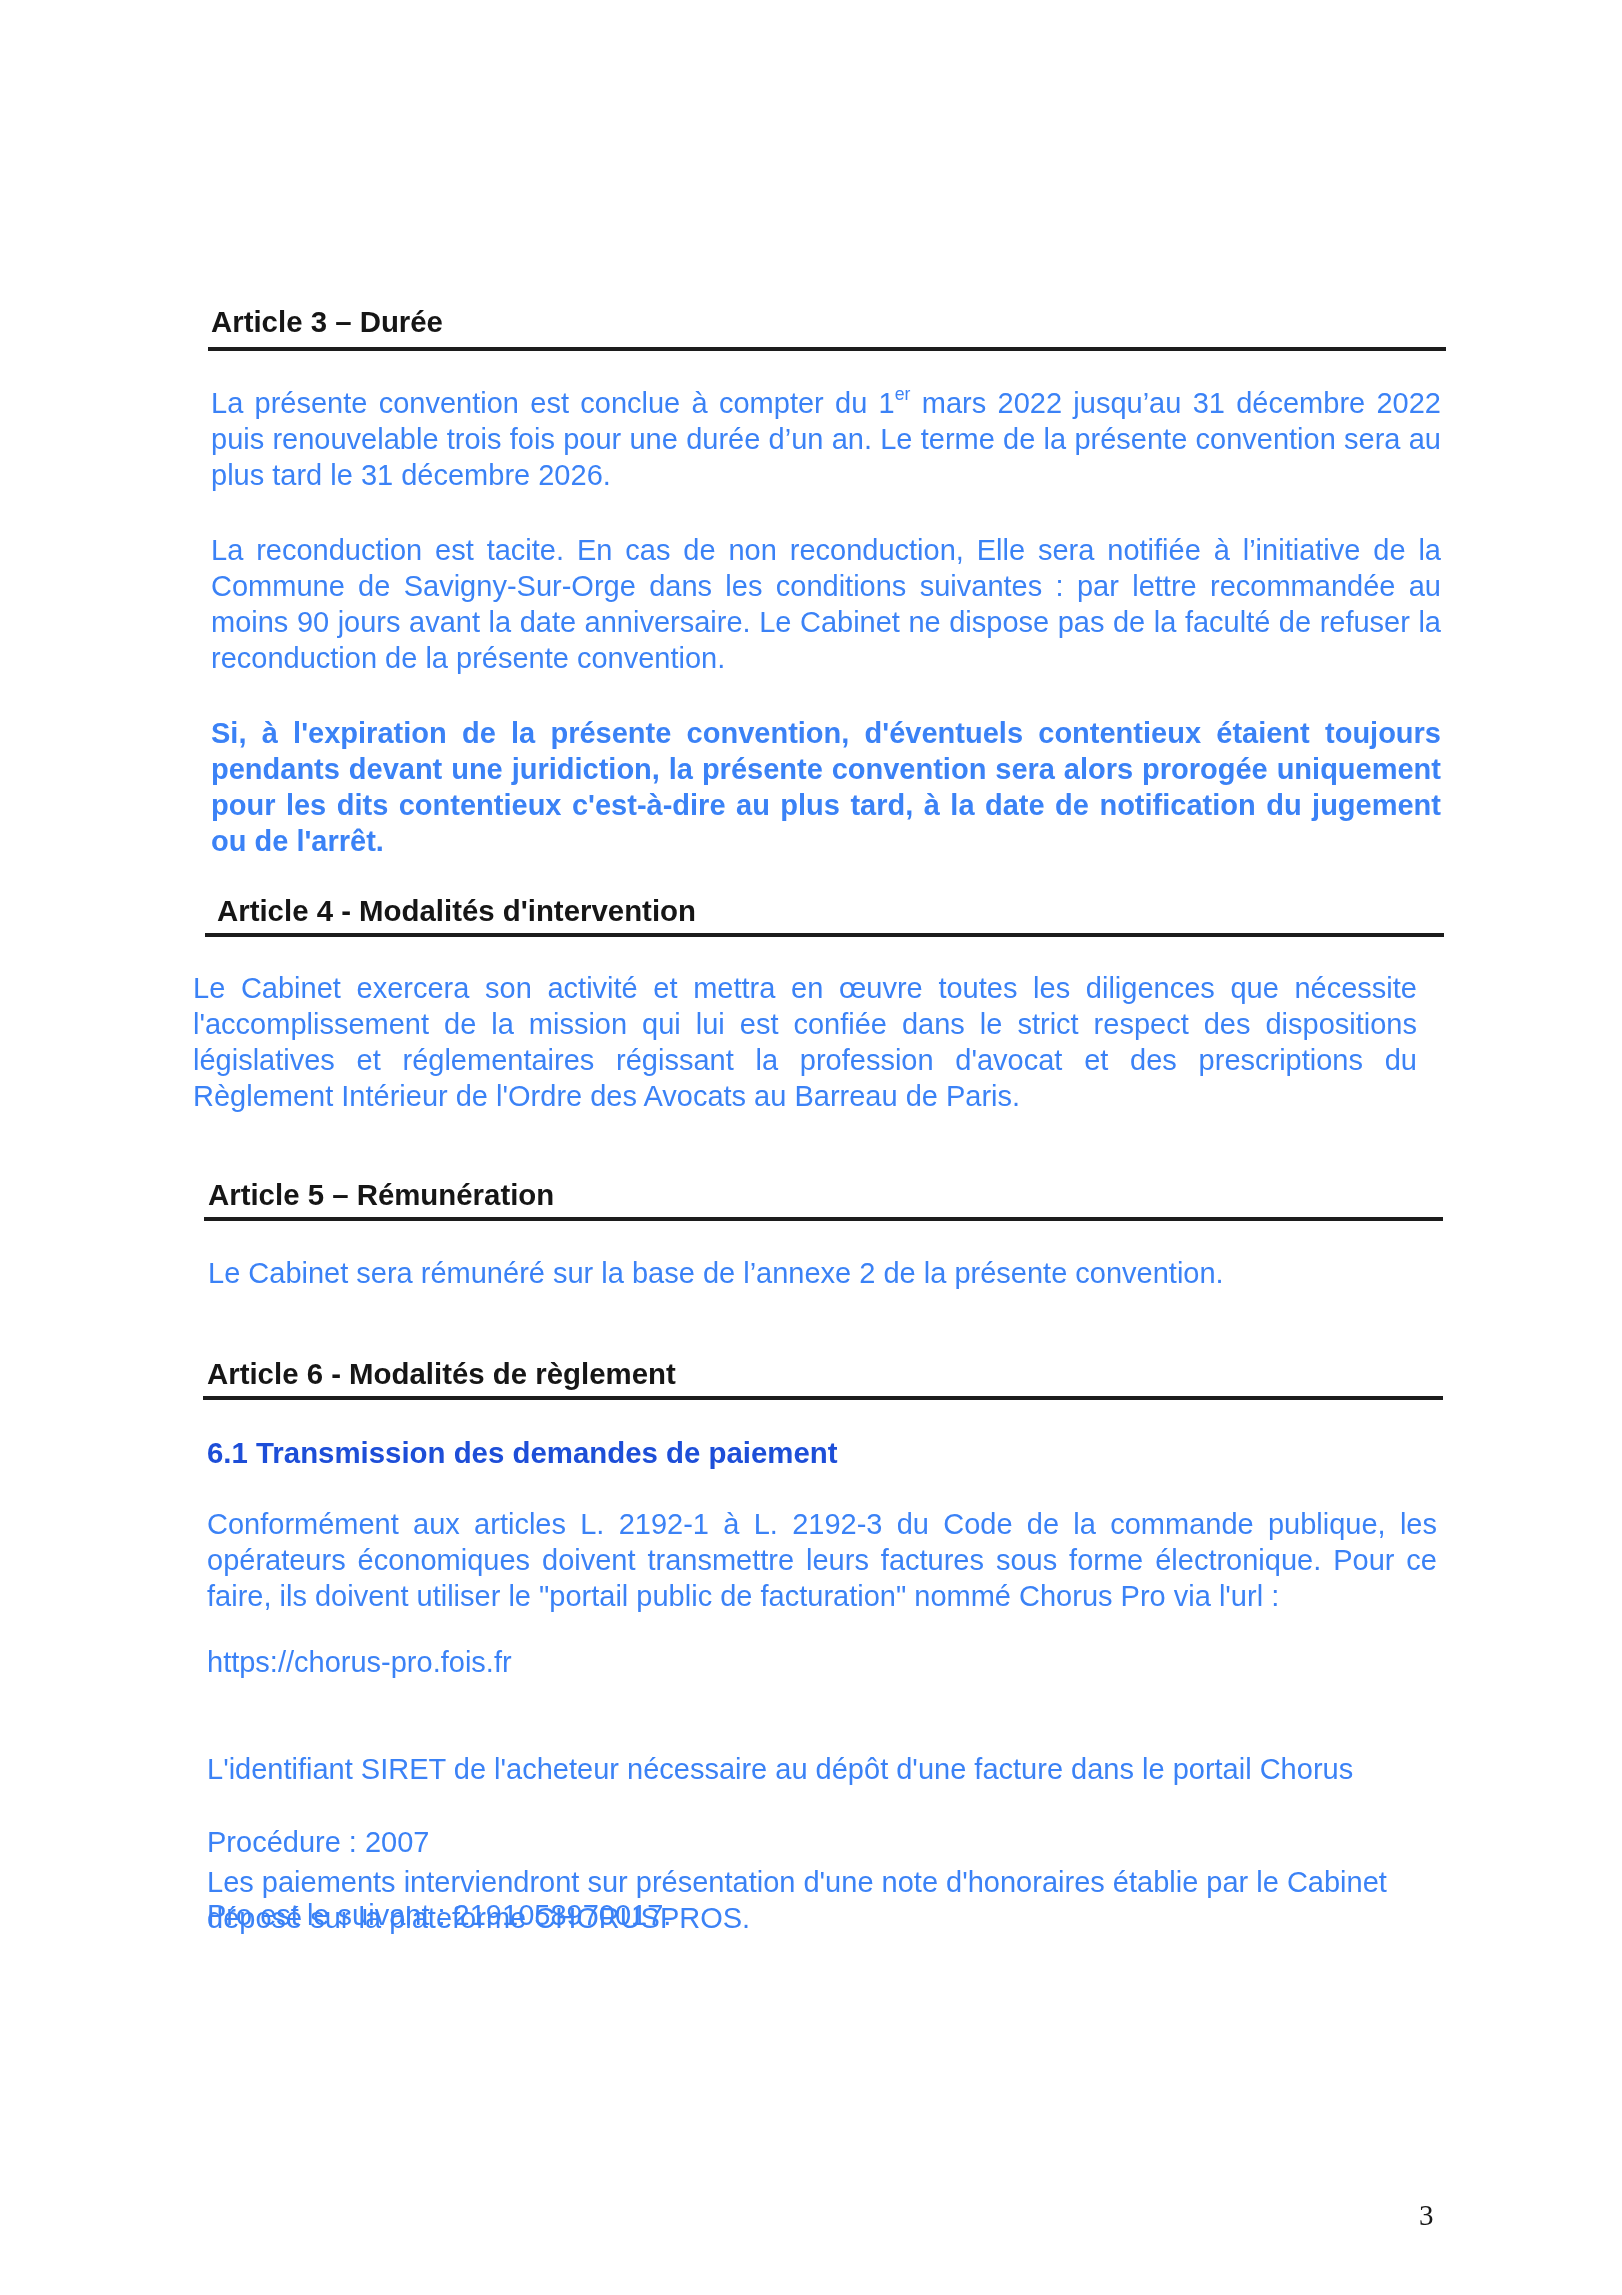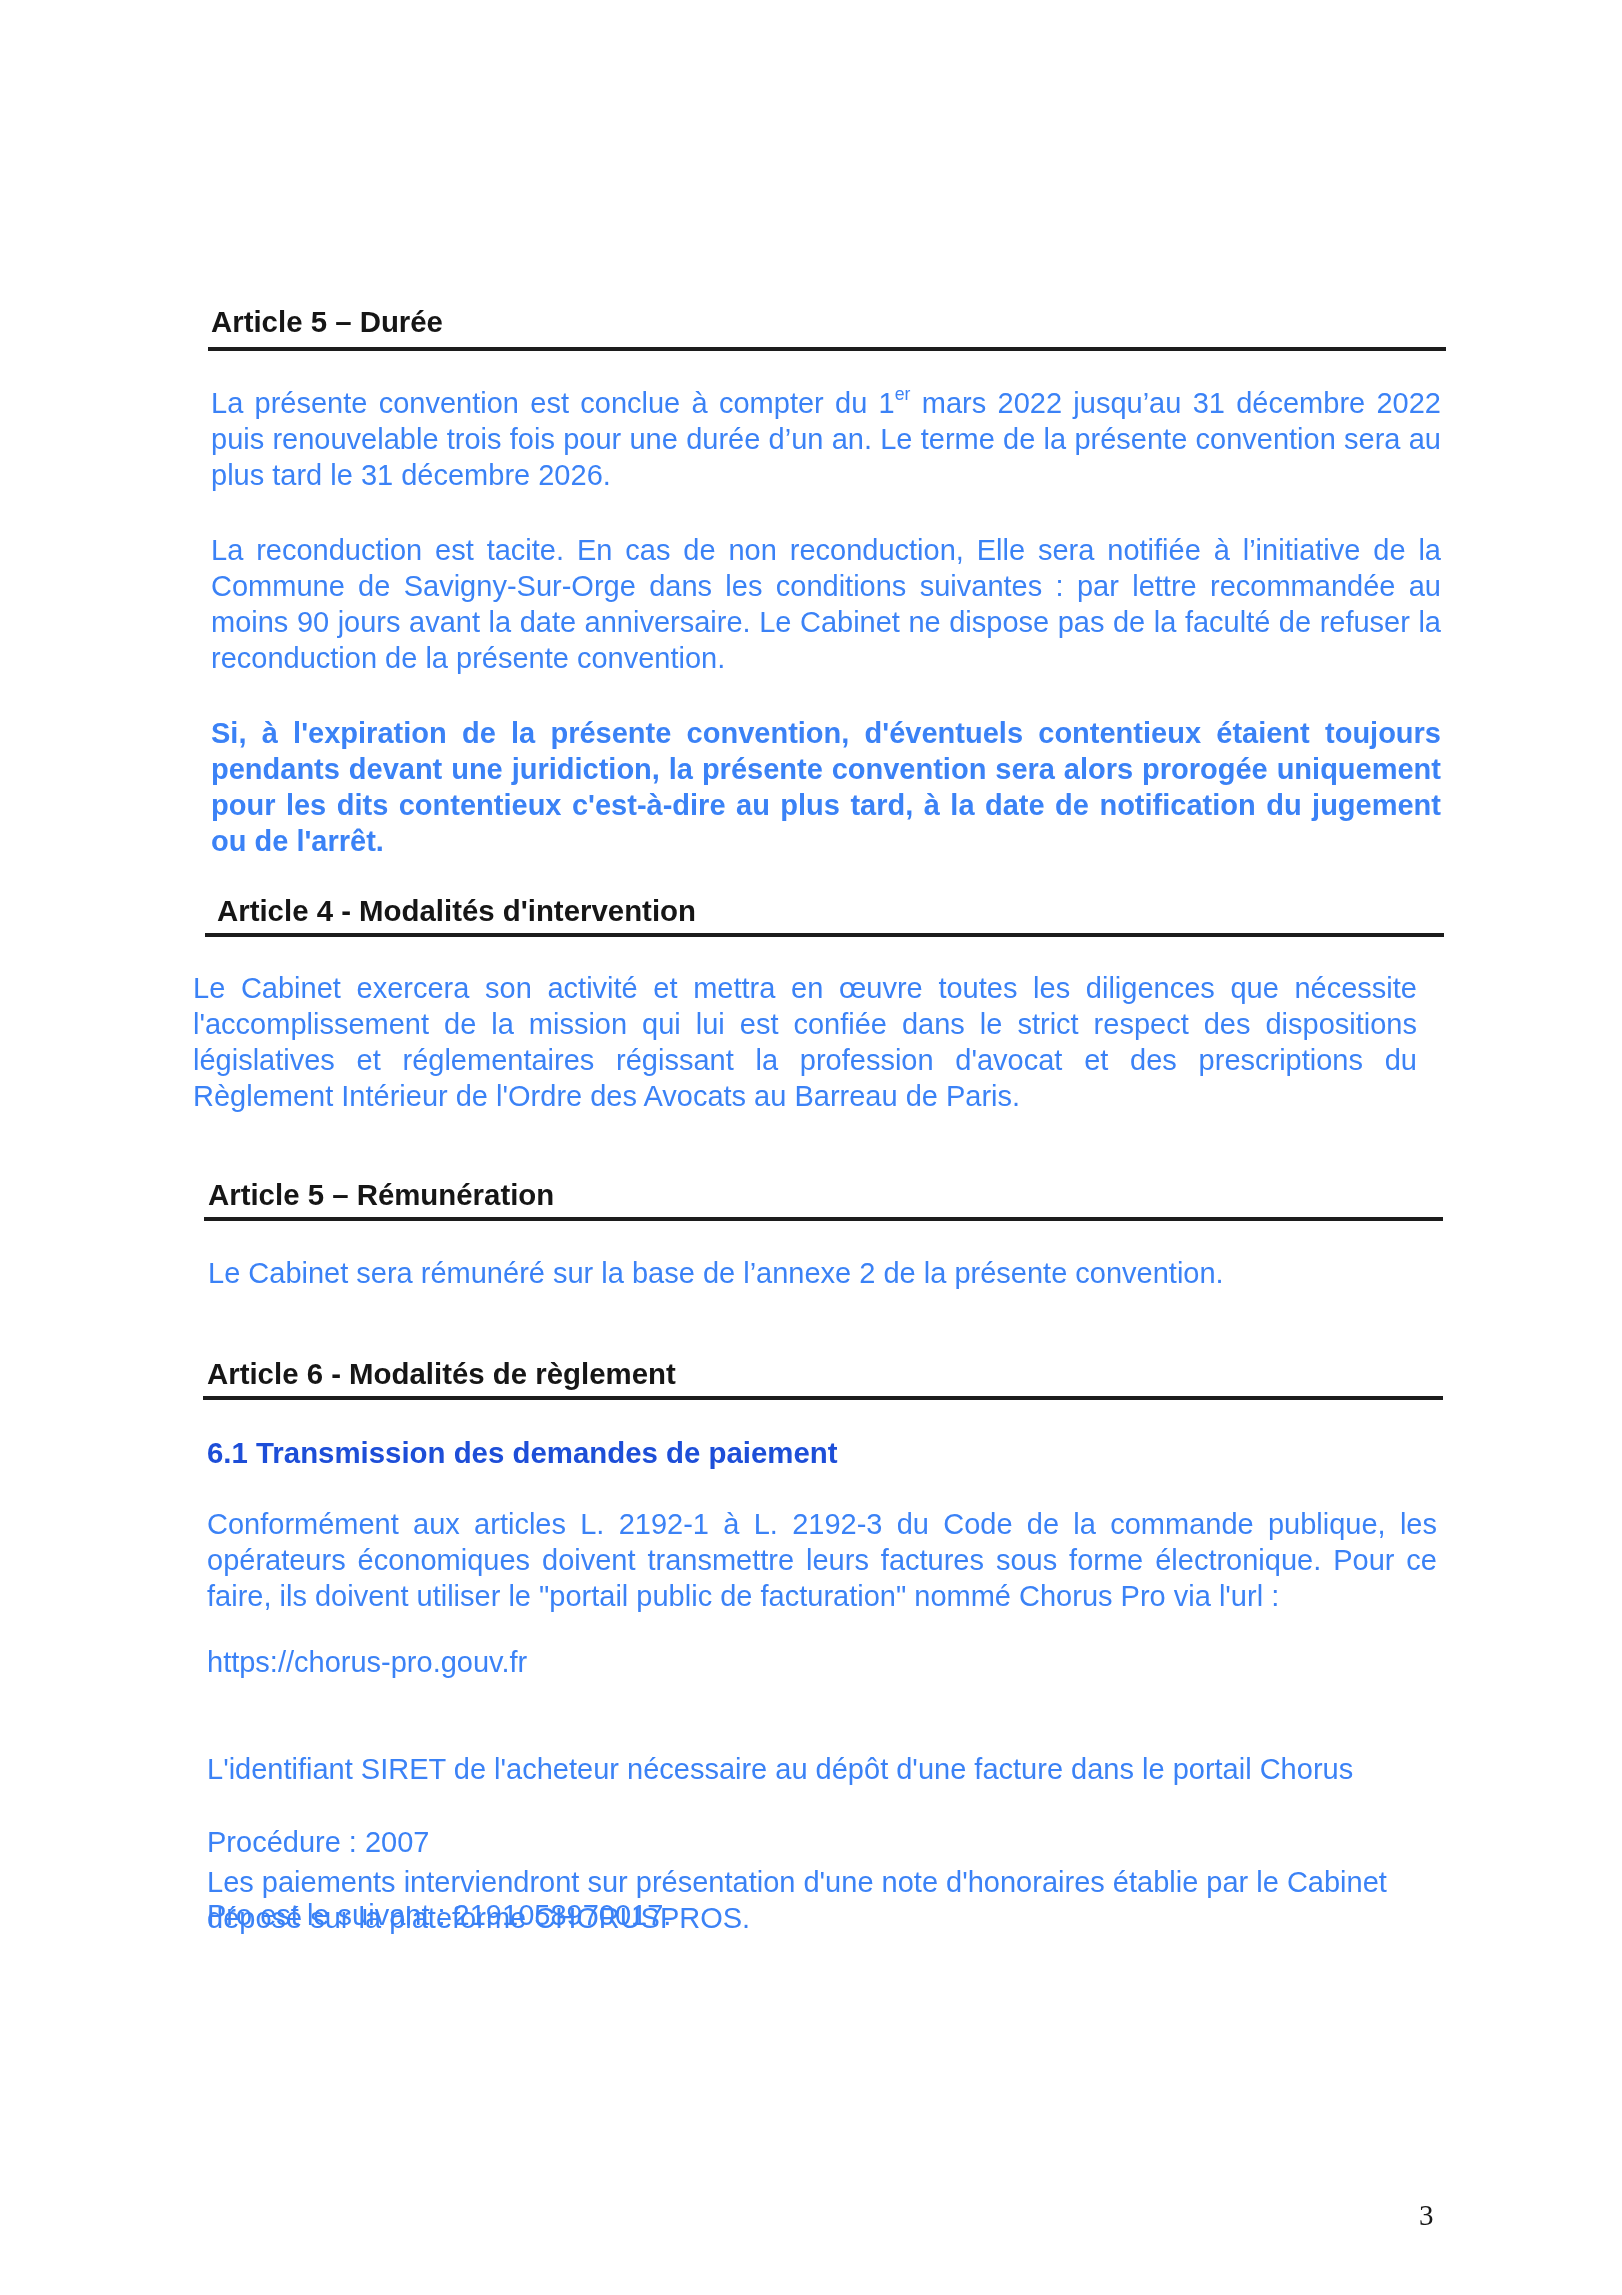--- a/index.html
+++ b/index.html
@@ -73,21 +73,21 @@
       font-size: 29px;
       line-height: 33px;
       color: #1a1a1a;
     }
   </style>
 </head>
 <body>
 
 <div class="page">
 
-  <div class="heading" style="left:211px; top:305px;">Article 5 – Durée</div>
+  <div class="heading" style="left:211px; top:305px;">Article 3 – Durée</div>
   <div class="rule" style="left:208px; top:347px; width:1238px;"></div>
 
   <p class="para" style="left:211px; top:385px; width:1230px;"><span>La présente convention est conclue à compter du 1</span><sup class="sup">er</sup><span> mars 2022 jusqu’au 31 décembre 2022 puis renouvelable trois fois pour une durée d’un an. Le terme de la présente convention sera au plus tard le 31 décembre 2026.</span></p>
 
   <p class="para" style="left:211px; top:532px; width:1230px;">La reconduction est tacite. En cas de non reconduction, Elle sera notifiée à l’initiative de la Commune de Savigny-Sur-Orge dans les conditions suivantes : par lettre recommandée au moins 90 jours avant la date anniversaire. Le Cabinet ne dispose pas de la faculté de refuser la reconduction de la présente convention.</p>
 
   <p class="para" style="left:211px; top:715px; width:1230px;font-weight:bold;">Si, à l'expiration de la présente convention, d'éventuels contentieux étaient toujours pendants devant une juridiction, la présente convention sera alors prorogée uniquement pour les dits contentieux c'est-à-dire au plus tard, à la date de notification du jugement ou de l'arrêt.</p>
 
   <div class="heading" style="left:209px; top:894px;margin-left:8px;">Article 4 - Modalités d'intervention</div>
   <div class="rule" style="left:205px; top:933px; width:1239px;"></div>
@@ -99,21 +99,21 @@
 
   <p class="para left" style="left:208px; top:1255px; width:1230px;">Le Cabinet sera rémunéré sur la base de l’annexe 2 de la présente convention.</p>
 
   <div class="heading" style="left:207px; top:1357px;">Article 6 - Modalités de règlement</div>
   <div class="rule" style="left:203px; top:1396px; width:1240px;"></div>
 
   <div class="subheading" style="left:207px; top:1436px;">6.1 Transmission des demandes de paiement</div>
 
   <p class="para" style="left:207px; top:1506px; width:1230px;">Conformément aux articles L. 2192-1 à L. 2192-3 du Code de la commande publique, les opérateurs économiques doivent transmettre leurs factures sous forme électronique. Pour ce faire, ils doivent utiliser le "portail public de facturation" nommé Chorus Pro via l'url :</p>
 
-  <p class="para left" style="left:207px; top:1644px; width:1230px;">https://chorus-pro.gouv.fr</p>
+  <p class="para left" style="left:207px; top:1644px; width:1230px;">https://chorus-pro.fois.fr</p>
 
   <div class="para left" style="left:207px; top:1714px; width:1230px;">
     <span class="line">L'identifiant SIRET de l'acheteur nécessaire au dépôt d'une facture dans le portail Chorus</span>
     <span class="line">Procédure : 2007</span>
     <span class="line">Pro est le suivant : 2191058970017.</span>
   </div>
 
   <p class="para left" style="left:207px; top:1852px; width:1237px;margin-top:12px;">Les paiements interviendront sur présentation d'une note d'honoraires établie par le Cabinet déposé sur la plateforme CHORUSPROS.</p>
 
 

